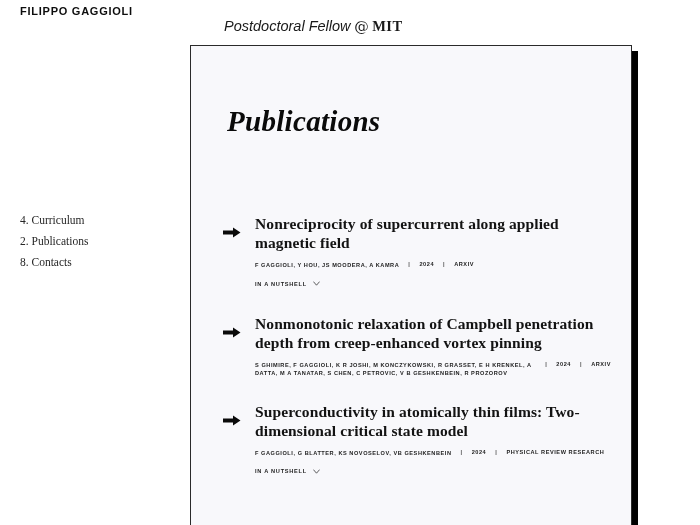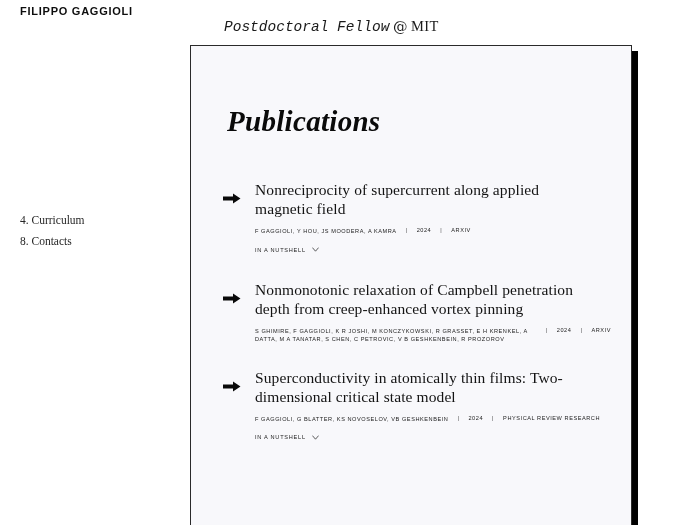--- a/index.html
+++ b/index.html
@@ -40,30 +40,31 @@
   .tagline {
     position: absolute;
     left: 224px;
     top: 18px;
     font-size: 14.5px;
     color: #1a1a1a;
     white-space: nowrap;
   }
   .tagline .role {
     font-style: italic;
-    font-family: Liberation Mono, monospace;
+    font-family: Liberation Sans, sans-serif;
     margin-top: 34px;
   }
   .tagline .at {
     font-style: normal;
     font-family: "DejaVu Serif", "Liberation Serif", serif;
   }
   .tagline .inst {
     font-style: normal;
     letter-spacing: 0.4px;
+    font-weight: bold;
   }
 
   
   .sidenav {
     position: absolute;
     left: 20px;
     top: 210px;
     width: 150px;
   }
   .nav-item {
@@ -99,23 +100,24 @@
     margin: 59px 0 0 36px;
     font-size: 29px;
     font-weight: bold;
     font-style: italic;
     letter-spacing: 0.3px;
     color: #0a0a0a;
   }
 
   
   .pub-list {
-    margin-top: 42px;
+    margin-top: 76px;
     padding-left: 32px;
     padding-right: 20px;
+    font-weight: bold;
   }
 
   .pub {
     position: relative;
     padding-left: 32px;
     margin-bottom: 24px;
   }
 
   .pub-arrow {
     position: absolute;
@@ -184,20 +186,21 @@
   <div class="brand">FILIPPO GAGGIOLI</div>
   <div class="tagline">
     <span class="role">Postdoctoral Fellow</span>
     <span class="at">@</span>
     <span class="inst">MIT</span>
   </div>
 </div>
 
 <nav class="sidenav">
   <div class="nav-item">4. Curriculum</div>
+  <div class="nav-item">2. Publications</div>
   <div class="nav-item">8. Contacts</div>
 </nav>
 
 <div class="card-shadow"></div>
 
 <main class="card">
   <h1 class="card-title">Publications</h1>
 
   <div class="pub-list">
 

